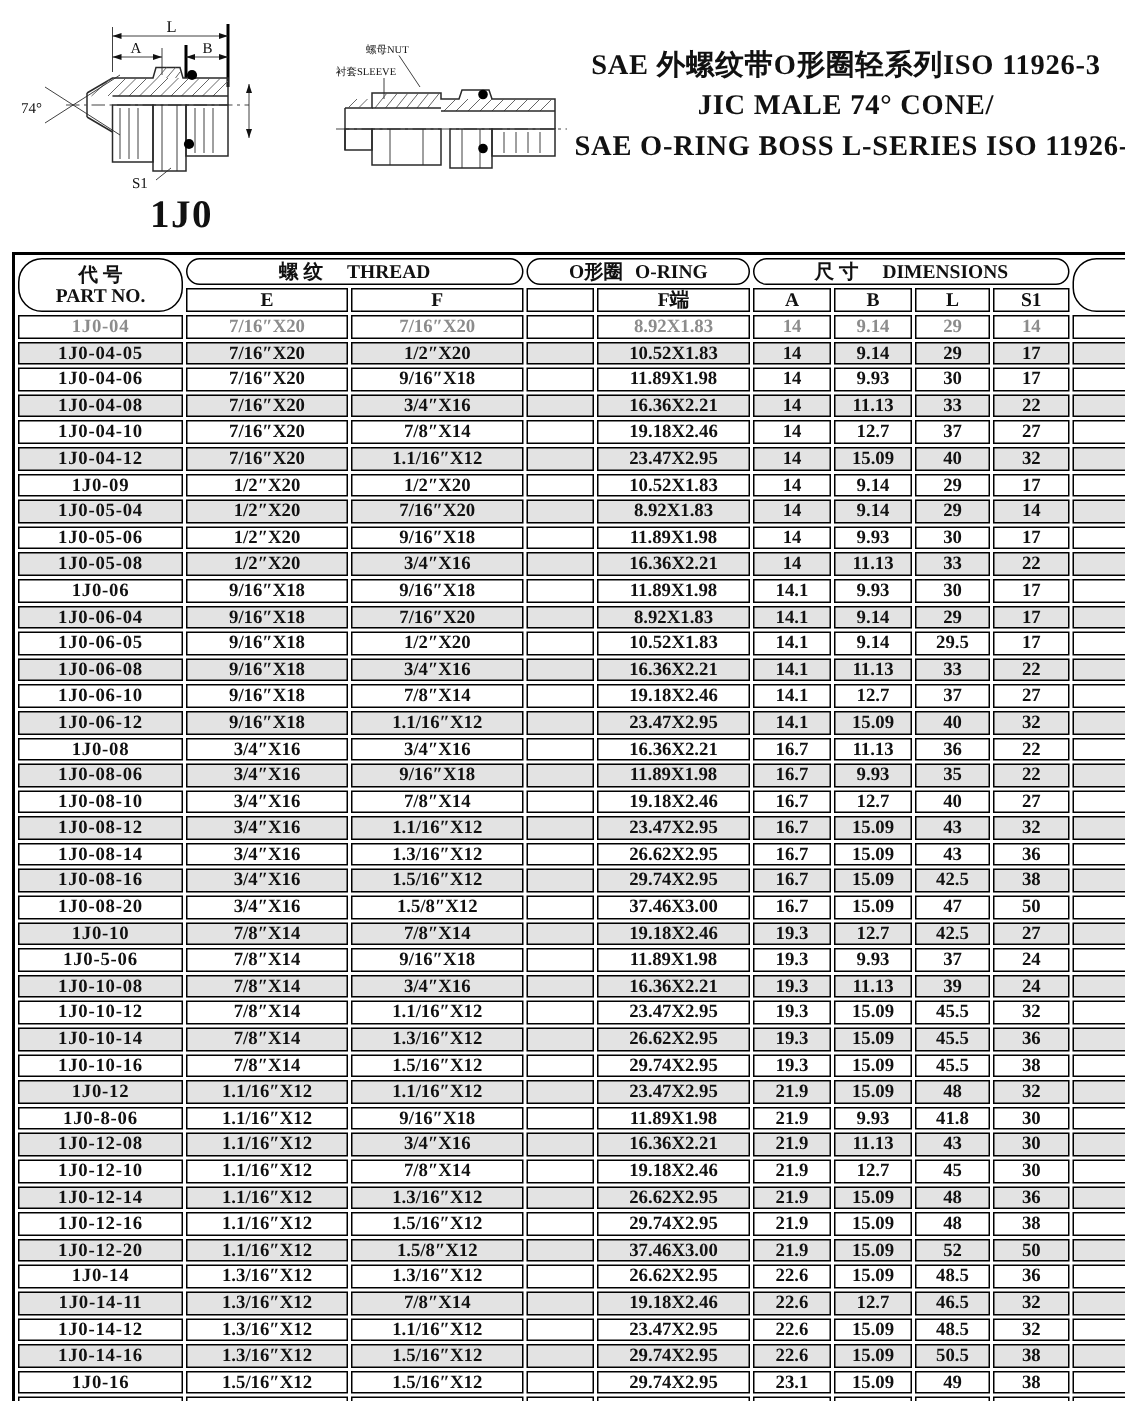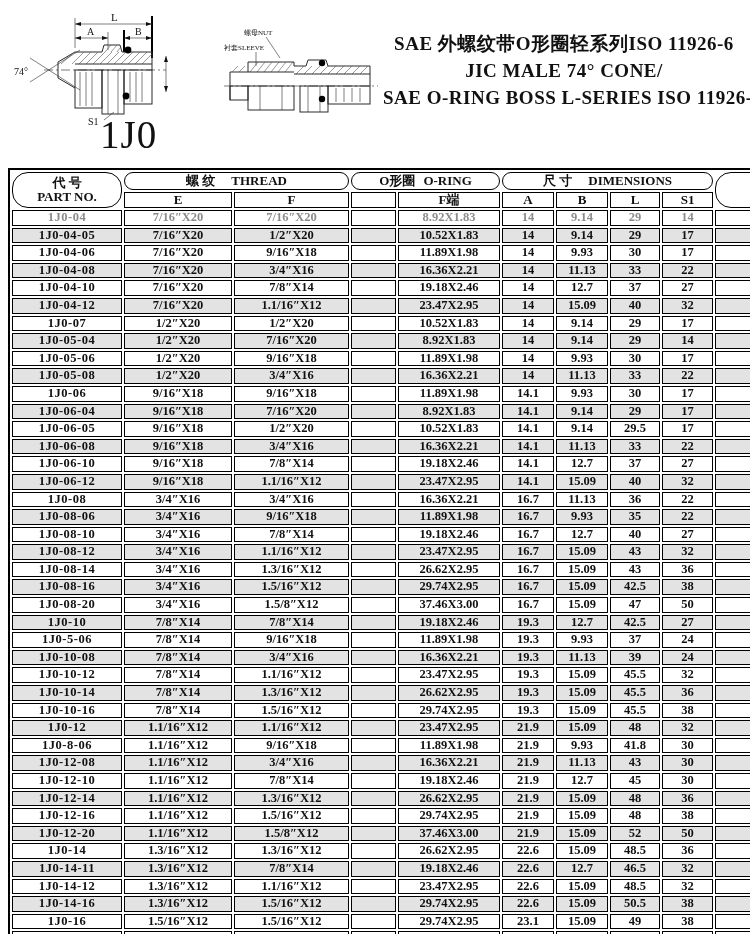--- a/index.html
+++ b/index.html
@@ -15,22 +15,22 @@
   
   .drawing{position:absolute;}
   .drawing-left{left:14px;top:12px;}
   .drawing-right{left:222px;top:22px;}
   .title-block{
     position:absolute;left:383px;top:30px;width:362px;
     text-align:center;font-weight:bold;font-size:19px;line-height:27px;
     letter-spacing:0.5px;white-space:nowrap;
   }
   .series-label{
-    position:absolute;left:100px;top:112px;
-    font-size:39px;font-weight:normal;letter-spacing:1px;
+    position:absolute;left:100px;top:128px;
+    font-size:26px;font-weight:bold;letter-spacing:1px;
   }
   
   table.spec{
     position:absolute;left:8px;top:168px;width:740px;
     table-layout:fixed;border-collapse:separate;border-spacing:2px;
     border:2px solid var(--border);background:#fff;
   }
   table.spec td{
     border:1px solid var(--border);
     text-align:center;vertical-align:middle;
@@ -171,21 +171,21 @@
     <line class="thin" x1="114" y1="66" x2="114" y2="80"></line>
     <line class="thin" x1="122" y1="66" x2="122" y2="80"></line>
     <line class="thin" x1="130" y1="66" x2="130" y2="80"></line>
     <line class="thin" x1="138" y1="66" x2="138" y2="80"></line>
 
     <circle cx="100" cy="41" r="3.2" fill="#000"></circle>
     <circle cx="100" cy="77" r="3.2" fill="#000"></circle>
   </svg>
 
   <div class="title-block">
-    <div>SAE 外螺纹带O形圈轻系列ISO 11926-6</div>
+    <div>SAE 外螺纹带O形圈轻系列ISO 11926-3</div>
     <div>JIC MALE 74° CONE/</div>
     <div>SAE O-RING BOSS L-SERIES ISO 11926-3</div>
   </div>
 
   <div class="series-label">1J0</div>
 
   <table class="spec">
     <colgroup>
       <col style="width:110px">
         <col style="width:108px">
@@ -293,21 +293,21 @@
           <td>1.1/16″X12</td>
           <td></td>
           <td>23.47X2.95</td>
           <td>14</td>
           <td>15.09</td>
           <td>40</td>
           <td>32</td>
           <td></td>
         </tr>
         <tr>
-          <td class="part-cell">1J0-07</td>
+          <td class="part-cell">1J0-09</td>
           <td>1/2″X20</td>
           <td>1/2″X20</td>
           <td></td>
           <td>10.52X1.83</td>
           <td>14</td>
           <td>9.14</td>
           <td>29</td>
           <td>17</td>
           <td></td>
         </tr>

